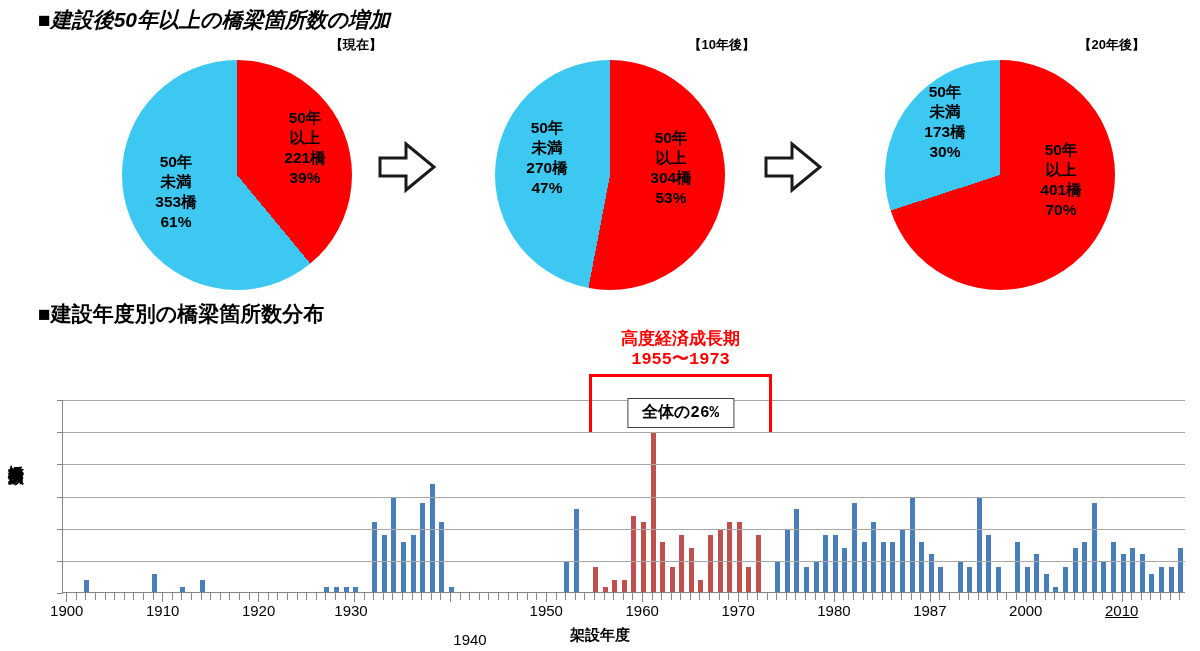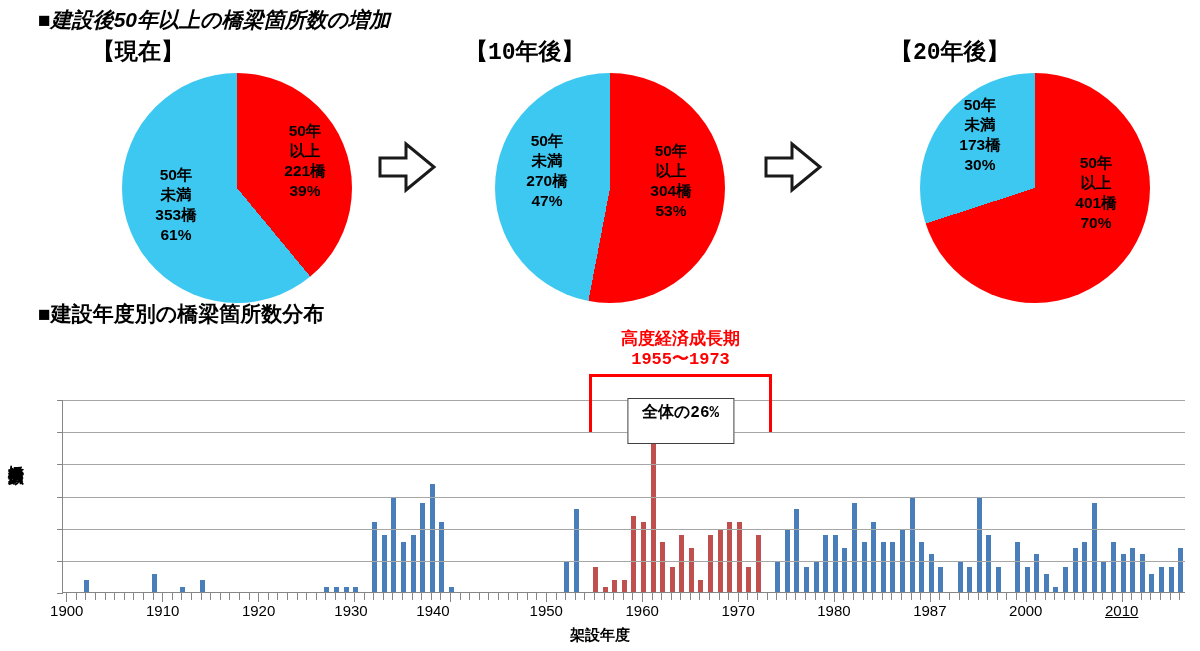--- a/index.html
+++ b/index.html
@@ -17,26 +17,25 @@
     font-weight:bold;
     letter-spacing:0px;
     white-space:nowrap;
   }
   #title-1{left:38px;top:6px;font-style:italic;}
   #title-2{left:38px;top:300px;}
 
   
   .pie-block{position:absolute;top:36px;}
   .pie-caption{
-    text-align:left;
-    font-size:23px;
+    text-align:right;
+    font-size:13px;
     font-weight:bold;
     margin:0 0 6px 0;
     white-space:nowrap;
-    font-family:Liberation Mono, monospace;
   }
   .pie-wrap{position:relative;}
   .pie{border-radius:50%;position:relative;}
   .slice-label{
     position:absolute;
     text-align:center;
     font-size:15.5px;
     font-weight:bold;
     line-height:1.30;
     white-space:nowrap;
@@ -137,21 +136,21 @@
     left:0;top:44px;
     width:210px;height:58px;
     border:3.2px solid #ff0000;
     border-top:3.2px solid #ff0000;
     border-bottom:none;
     box-sizing:border-box;
   }
   #annot-box{
     position:absolute;
     left:33px;top:68px;
-    padding:3px 14px 20px 14px;
+    padding:3px 14px 4px 14px;
     border:1.6px solid #404040;
     background:#ffffff;
     font-size:16px;
     font-weight:bold;
     white-space:nowrap;
   }
 </style>
 </head>
 <body>
 
@@ -202,21 +201,21 @@
     </div>
   </div>
 </div>
 
 <div class="arrow" style="left:762px;top:136px;">
   <svg viewBox="0 0 62 62" width="62" height="62" aria-hidden="true">
     <polygon points="4,22 30,22 30,8 58,31 30,54 30,40 4,40" fill="#ffffff" stroke="#1a1a1a" stroke-width="3"></polygon>
   </svg>
 </div>
 
-<div class="pie-block" id="pie-block-2" style="left:890px;">
+<div class="pie-block" id="pie-block-2" style="left:855px;">
   <div class="pie-caption" style="width:290px;">【20年後】</div>
   <div class="pie-wrap" style="width:290px;height:230px;">
     <div class="pie" style="width:230px;height:230px;margin:0 auto;
                 background:conic-gradient(from 0deg,#ff0000 0 252deg,#3cc8f0 252deg 360deg);"></div>
     <div class="slice-label" style="left:160px;top:80px;width:92px;">
       <div>50年</div>
       <div>以上</div>
       <div>401橋</div>
       <div>70%</div>
     </div>
@@ -878,21 +877,21 @@
       </div>
       <div class="xtickcell">
         <div class="xtick"></div>
       </div>
     </div>
   <div class="xlabels" id="xlabels">
       <div class="xlabel" style="left: 4.79487px;">1900</div>
       <div class="xlabel" style="left: 100.692px;">1910</div>
       <div class="xlabel" style="left: 196.59px;">1920</div>
       <div class="xlabel" style="left: 289px;">1930</div>
-      <div class="xlabel" style="left: 371px;">1940</div>
+      <div class="xlabel" style="left: 408px; margin-top: 29px;">1940</div>
       <div class="xlabel" style="left: 484.282px;">1950</div>
       <div class="xlabel" style="left: 580.179px;">1960</div>
       <div class="xlabel" style="left: 676.077px;">1970</div>
       <div class="xlabel" style="left: 771.974px;">1980</div>
       <div class="xlabel" style="left: 867.872px;">1987</div>
       <div class="xlabel" style="left: 963.769px;">2000</div>
       <div class="xlabel" style="left: 1059.67px; text-decoration: underline;">2010</div>
     </div>
   <div id="xaxis-title">架設年度</div>
 

